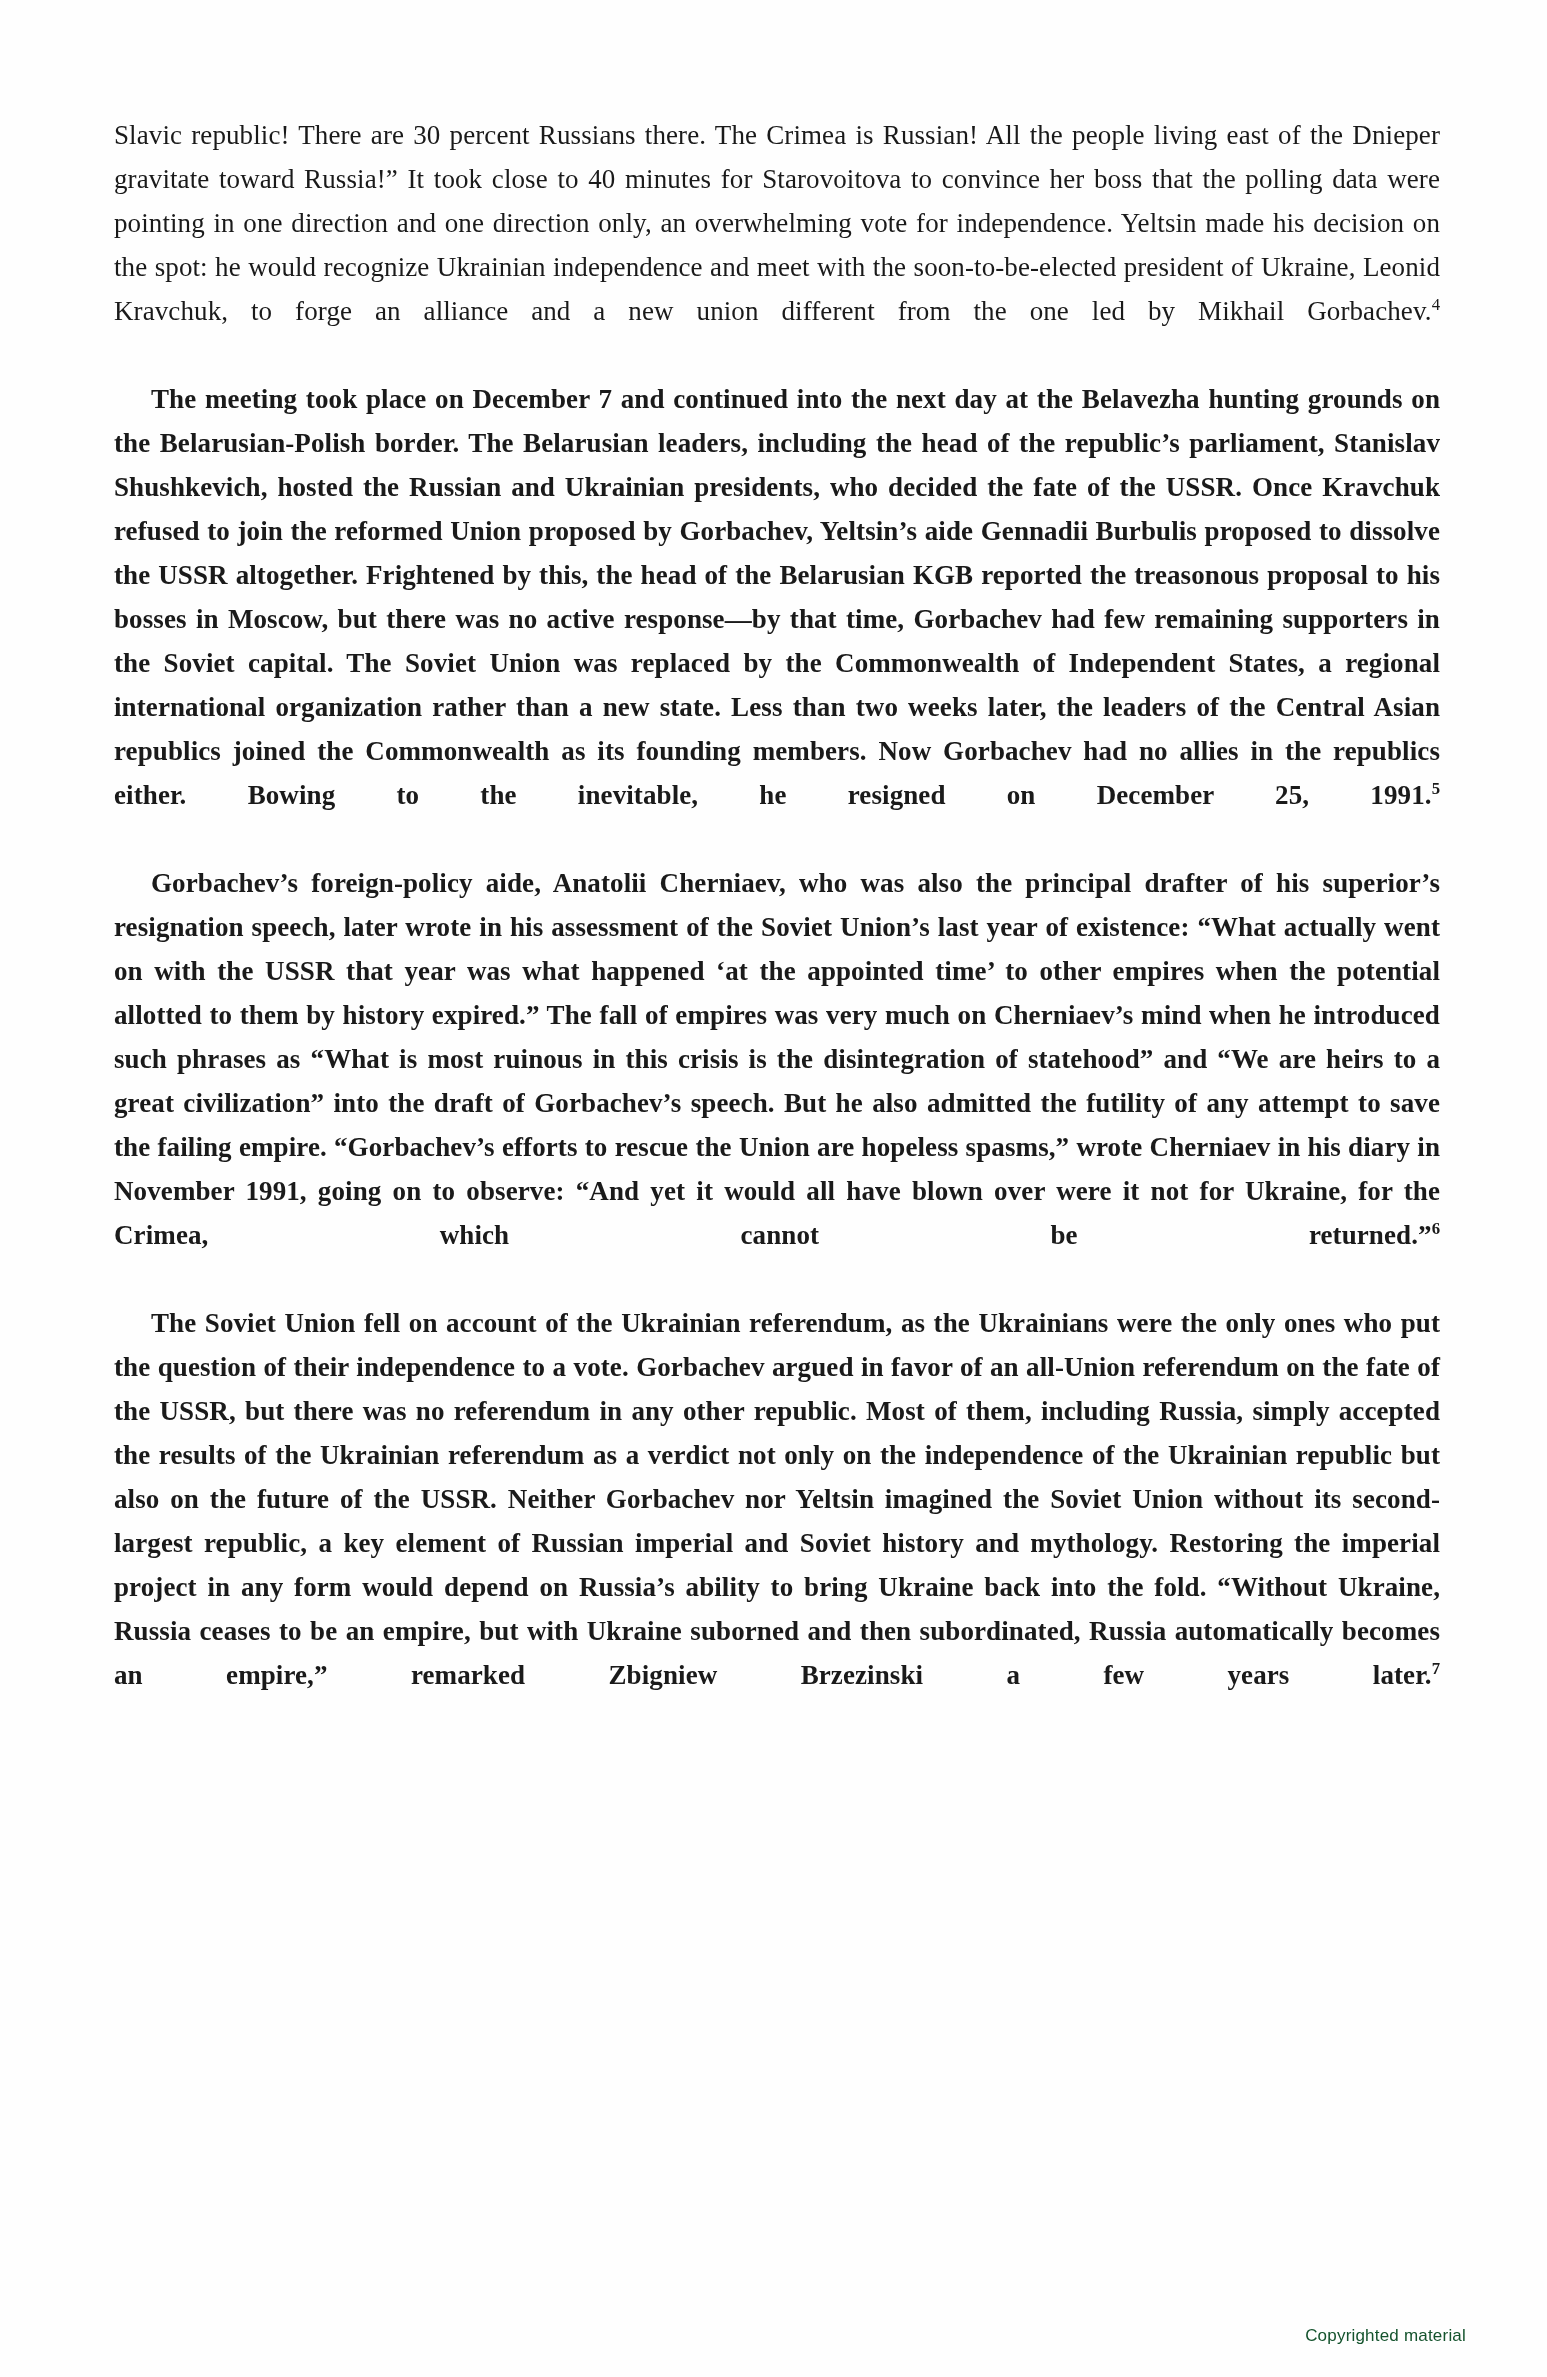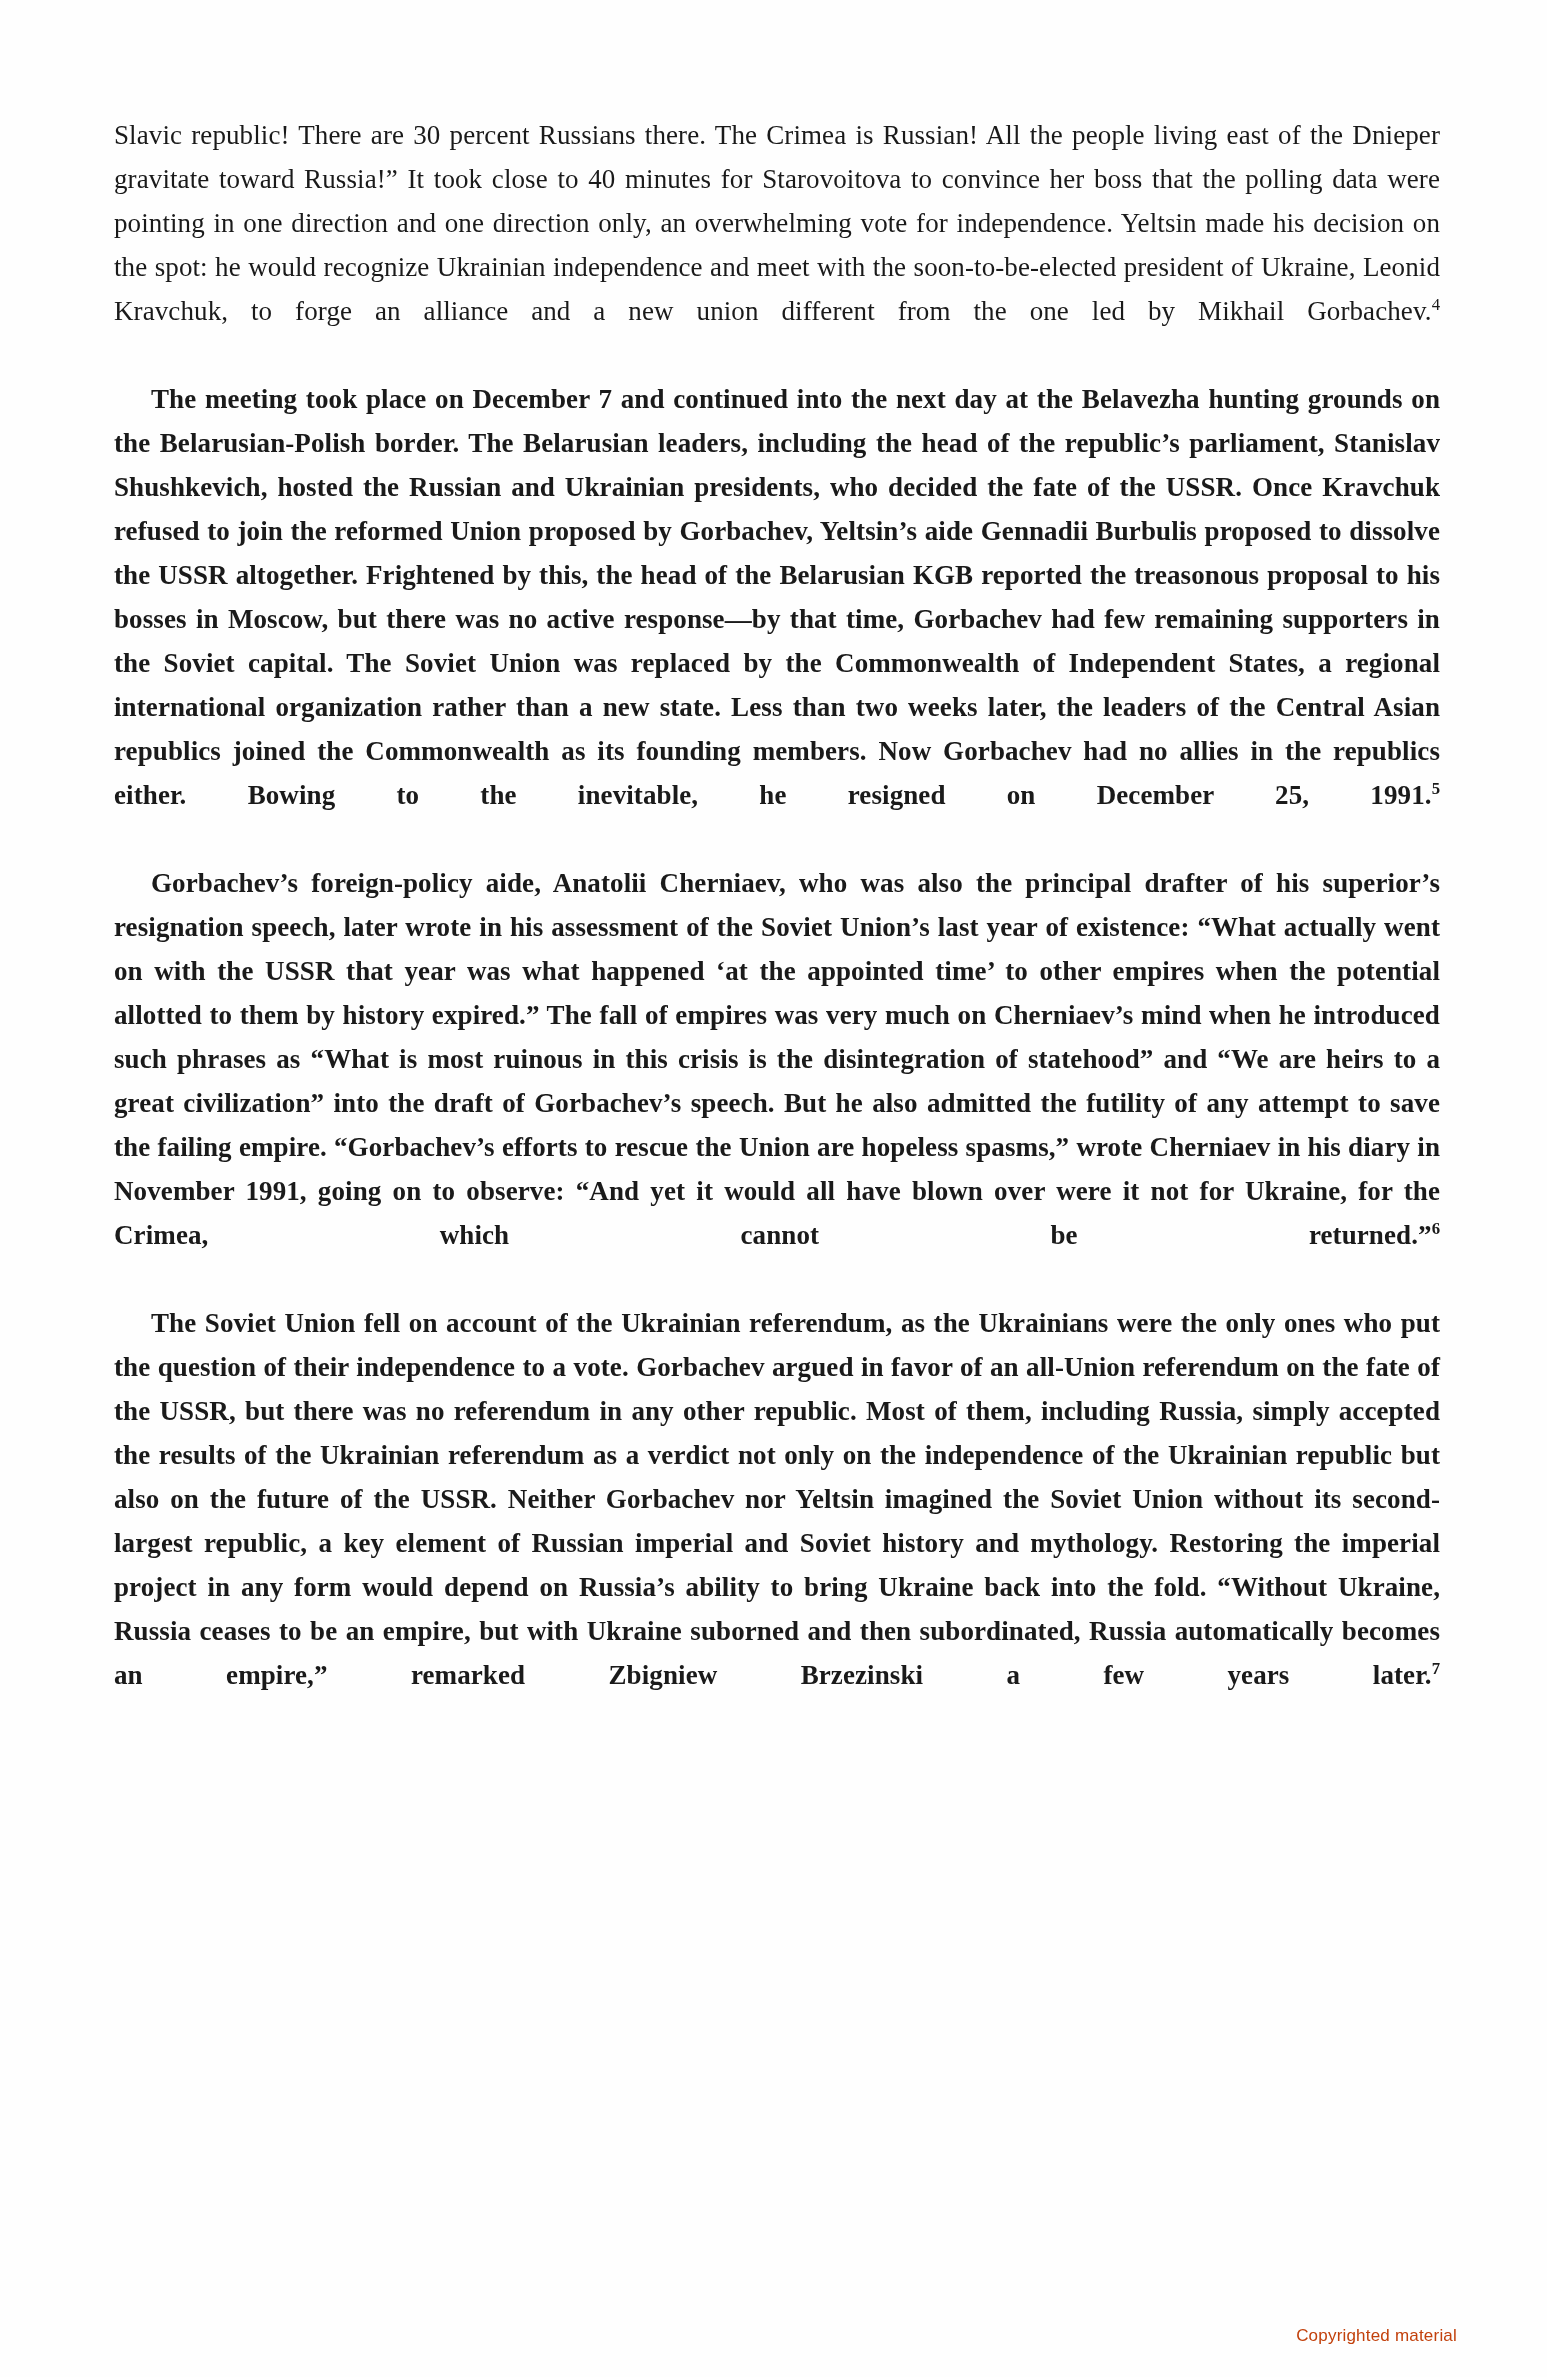--- a/index.html
+++ b/index.html
@@ -53,25 +53,25 @@
 
   sup.fn {
     font-size: 0.62em;
     line-height: 0;
     vertical-align: super;
     letter-spacing: 0;
   }
 
   .copyright-notice {
     position: absolute;
-    right: 90px;
+    right: 81px;
     bottom: 31px;
     font-family: "Liberation Sans", "DejaVu Sans", sans-serif;
     font-size: 17px;
-    color: #c2410c;
+    color: #14532d;
     letter-spacing: 0.2px;
     white-space: nowrap;
     user-select: none;
     margin-top: 19px;
   }
 </style>
 </head>
 <body>
 
 <div class="page">

